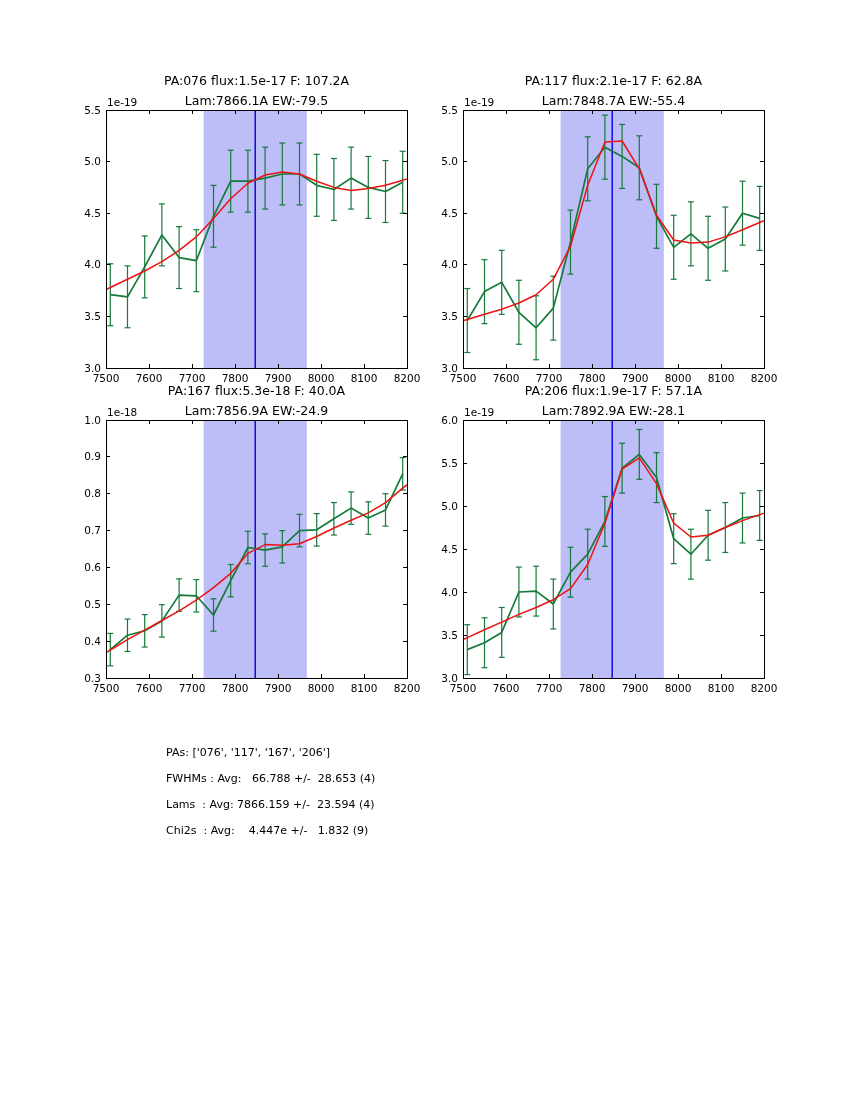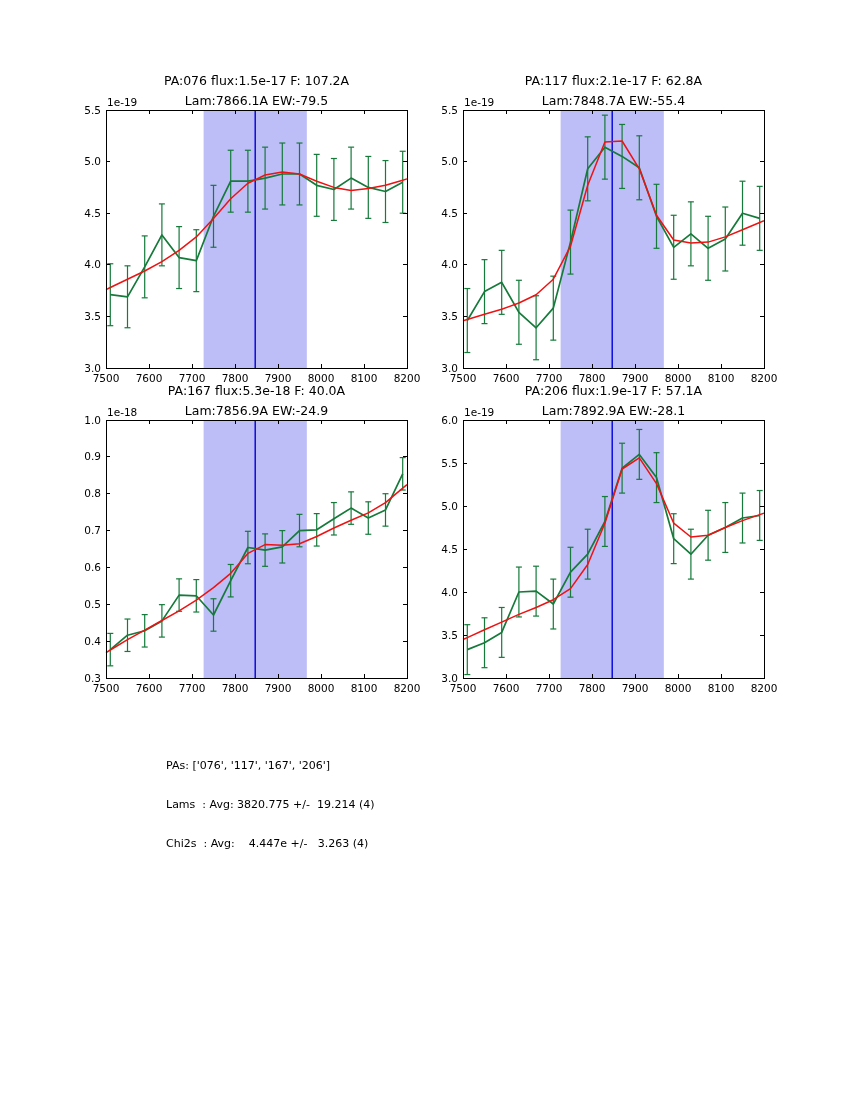--- a/index.html
+++ b/index.html
@@ -8,21 +8,21 @@
     font-family:"DejaVu Sans","Liberation Sans",sans-serif;overflow:hidden;
   }
   .figure{position:absolute;left:0;top:0;width:850px;height:1100px;}
   .subplot{position:absolute;width:395px;height:345px;}
   .subplot svg{display:block;}
   svg text{fill:#000000;font-family:"DejaVu Sans","Liberation Sans",sans-serif;}
   .summary{
     position:absolute;left:166px;top:740px;
     font-size:11px;line-height:26px;color:#000000;white-space:pre;
   }
-  .summary div{height:26px;margin-top:13px;}
+  .summary div{height:26px;}
 </style>
 </head>
 <body>
 
 <div class="figure">
   <div class="subplot" style="left:50px;top:60px;">
       <svg width="395" height="345" viewBox="0 0 395 345">
         <rect x="153.61" y="50" width="103.19999999999999" height="258" fill="#bdbdf7"></rect>
         <line x1="205.21" y1="50" x2="205.21" y2="308" stroke="#0000dd" stroke-width="1.4"></line>
         <g stroke="#157a3a" stroke-width="1.2">
@@ -471,14 +471,14 @@
           <line x1="56" y1="93" x2="60" y2="93"></line>
           <line x1="357" y1="93" x2="353" y2="93"></line>
           <line x1="56" y1="50" x2="60" y2="50"></line>
           <line x1="357" y1="50" x2="353" y2="50"></line>
         </g>
         <text x="57" y="46" font-size="10.5px">1e-19</text>
         <text x="206.5" y="25" font-size="12.5px" text-anchor="middle">PA:206 flux:1.9e-17 F: 57.1A</text>
         <text x="206.5" y="45" font-size="12.5px" text-anchor="middle">Lam:7892.9A EW:-28.1</text>
       </svg>
     </div>
-  <div class="summary"><div>PAs: ['076', '117', '167', '206']</div><div>Lams  : Avg: 3820.775 +/-  19.214 (4)</div><div>Chi2s  : Avg:    4.447e +/-   3.263 (4)</div></div>
+  <div class="summary"><div>PAs: ['076', '117', '167', '206']</div><div>FWHMs : Avg:   66.788 +/-  28.653 (4)</div><div>Lams  : Avg: 7866.159 +/-  23.594 (4)</div><div>Chi2s  : Avg:    4.447e +/-   1.832 (9)</div></div>
 </div>
 
 </body></html>

